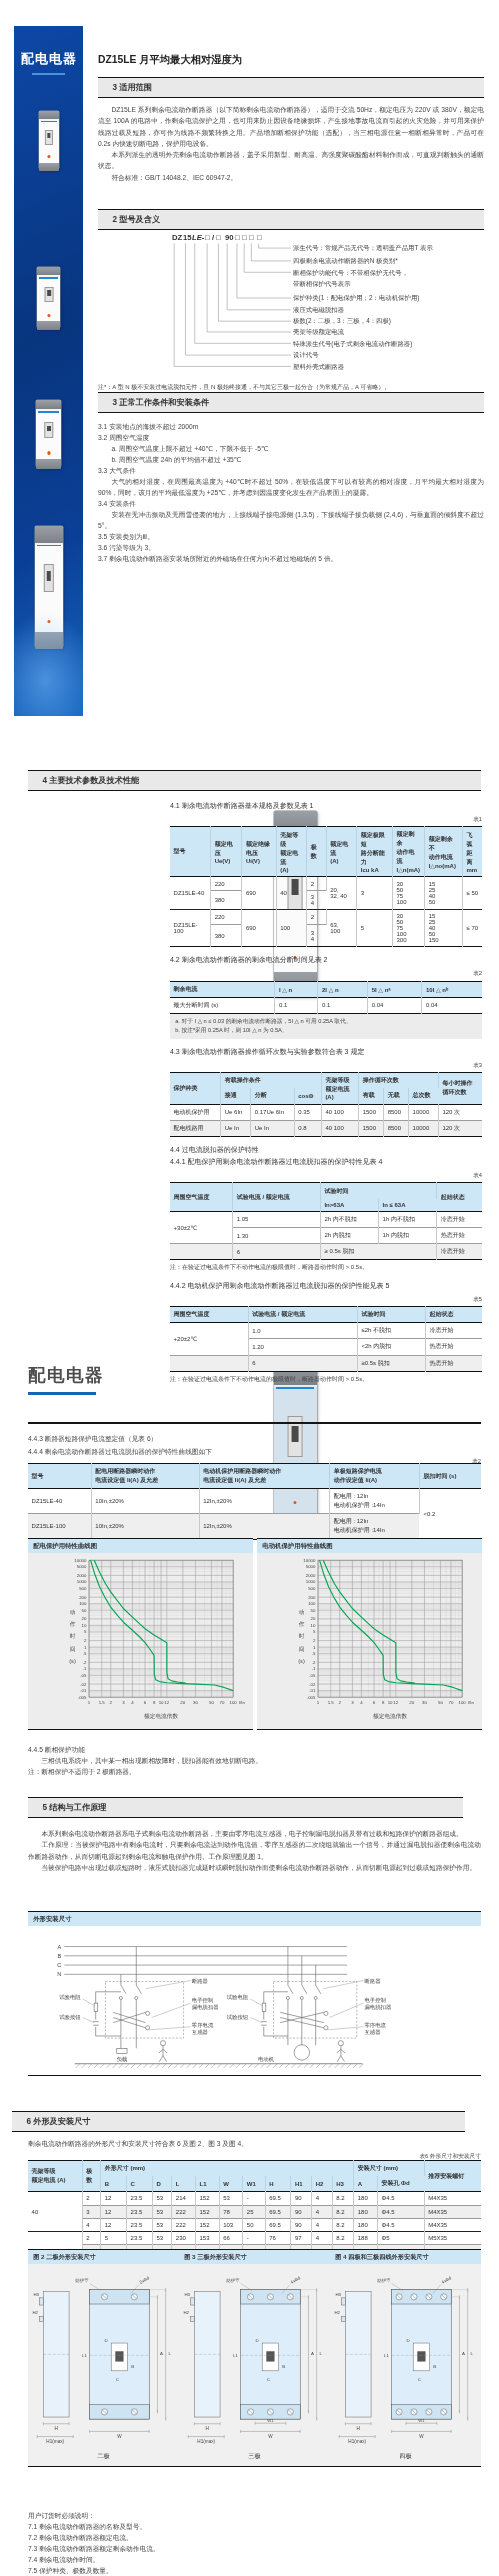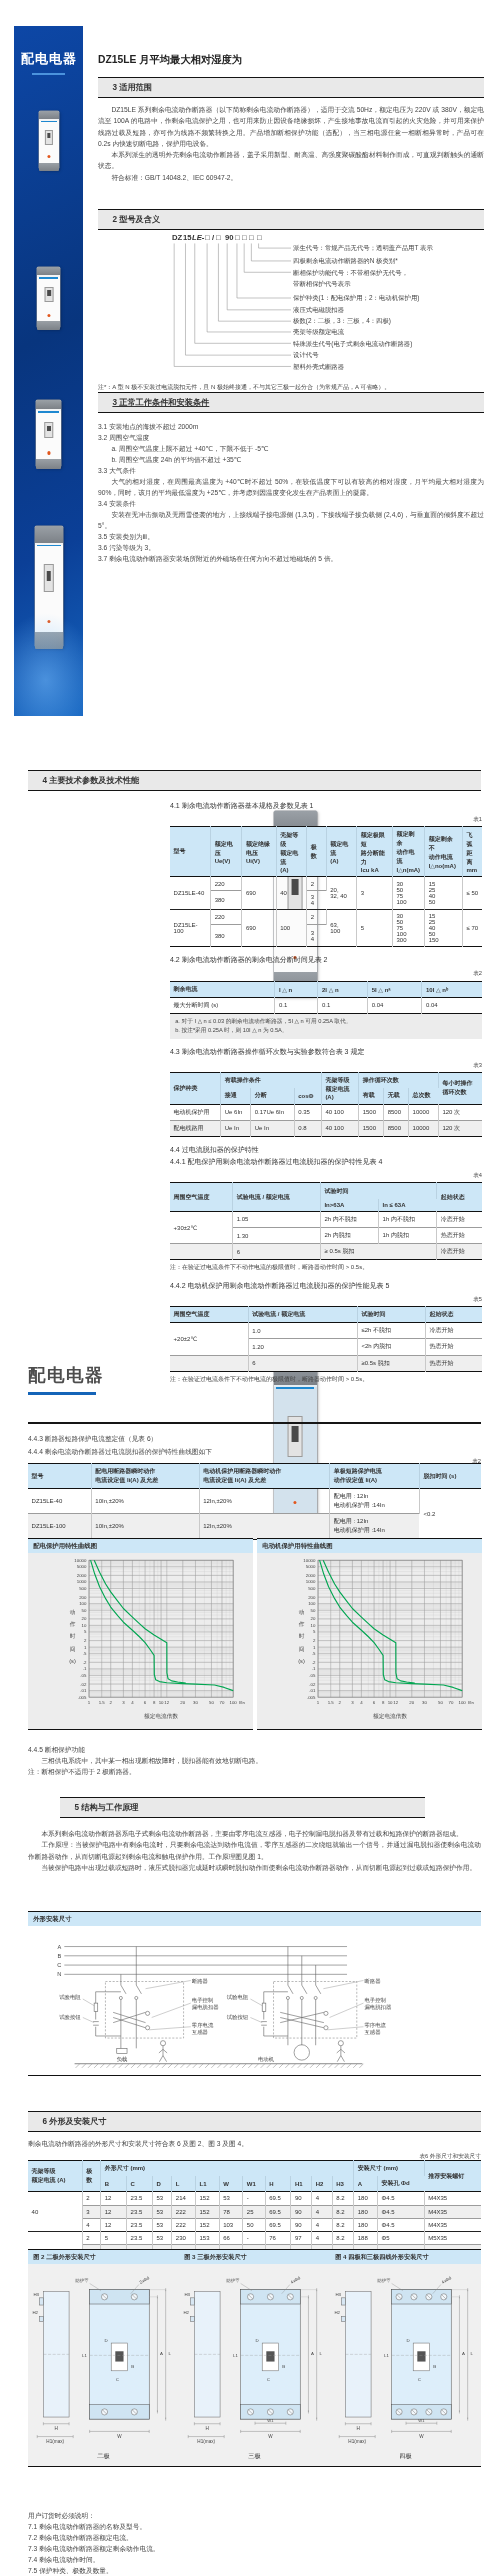--- a/index.html
+++ b/index.html
@@ -179,21 +179,21 @@
       <div style="top:84px;">极数(2：二极，3：三极，4：四极)</div>
       <div style="top:95px;">壳架等级额定电流</div>
       <div style="top:107px;">特殊派生代号(电子式剩余电流动作断路器)</div>
       <div style="top:118px;">设计代号</div>
       <div style="top:130px;">塑料外壳式断路器</div>
     </div>
   </div>
 
   <div class="abs pnote" style="left:98px;top:380px;width:386px;">注*：A 型 N 极不安装过电流脱扣元件，且 N 极始终接通，不与其它三极一起分合（为常规产品，A 可省略）。</div>
 
-  <div class="abs secbar" style="left:98px;top:392px;width:386px;text-decoration:underline;">
+  <div class="abs secbar" style="left:98px;top:392px;width:386px;">
     <span>3 正常工作条件和安装条件</span></div>
 
   <div class="abs" style="left:98px;top:421px;width:386px;">
       <div class="line">3.1 安装地点的海拔不超过 2000m</div>
       <div class="line">3.2 周围空气温度</div>
       <div class="line ind1">a. 周围空气温度上限不超过 +40℃，下限不低于 -5℃</div>
       <div class="line ind1">b. 周围空气温度 24h 的平均值不超过 +35℃</div>
       <div class="line">3.3 大气条件</div>
       <div class="line para2">大气的相对湿度，在周围最高温度为 +40℃时不超过 50%，在较低温度下可以有较高的相对湿度，月平均最大相对湿度为 90%，同时，该月的平均最低温度为 +25℃，并考虑到因温度变化发生在产品表面上的凝露。</div>
       <div class="line">3.4 安装条件</div>
@@ -832,21 +832,21 @@
         </svg>
     </div>
   </div>
 
   <div class="abs" style="left:28px;top:1744px;width:453px;">
     <div class="line">4.4.5 断相保护功能</div>
     <div class="line para2">三相供电系统中，其中某一相出现断相故障时，脱扣器能有效地切断电路。</div>
     <div class="line">注：断相保护不适用于 2 极断路器。</div>
   </div>
 
-  <div class="abs secbar" style="left:28px;top:1797px;width:365px;margin-left:32px;">
+  <div class="abs secbar" style="left:28px;top:1797px;width:435px;">
     <span>5 结构与工作原理</span></div>
 
   <div class="abs" style="left:28px;top:1828px;width:453px;">
     <p class="para">本系列剩余电流动作断路器系电子式剩余电流动作断路器，主要由零序电流互感器，电子控制漏电脱扣器及带有过载和短路保护的断路器组成。</p>
     <p class="para">工作原理：当被保护电路中有剩余电流时，只要剩余电流达到动作电流值，零序互感器的二次绕组就输出一个信号，并通过漏电脱扣器使剩余电流动作断路器动作，从而切断电源起到剩余电流和触电保护作用。工作原理图见图 1。</p>
     <p class="para">当被保护电路中出现过载或短路时，液压式脱扣器完成延时或瞬时脱扣动作而使剩余电流动作断路器动作，从而切断电源起到过载或短路保护作用。</p>
   </div>
 
   <div class="abs diagpanel" style="left:28px;top:1911px;width:453px;">
     <div class="chead">外形安装尺寸</div>
@@ -1005,21 +1005,21 @@
         <line x1="572" y1="276" x2="580" y2="268" stroke="#888" stroke-width="1"></line>
         <line x1="584" y1="276" x2="592" y2="268" stroke="#888" stroke-width="1"></line>
         <line x1="596" y1="276" x2="604" y2="268" stroke="#888" stroke-width="1"></line>
         <line x1="608" y1="276" x2="616" y2="268" stroke="#888" stroke-width="1"></line>
         <line x1="620" y1="276" x2="628" y2="268" stroke="#888" stroke-width="1"></line>
         <line x1="632" y1="276" x2="640" y2="268" stroke="#888" stroke-width="1"></line>
         <line x1="644" y1="276" x2="652" y2="268" stroke="#888" stroke-width="1"></line>
       </svg>
   </div>
 
-  <div class="abs secbar" style="left:28px;top:2111px;width:453px;">
+  <div class="abs secbar" style="left:12px;top:2111px;width:453px;">
     <span>6 外形及安装尺寸</span></div>
 
   <div class="abs line" style="left:28px;top:2138px;width:453px;">剩余电流动作断路器的外形尺寸和安装尺寸符合表 6 及图 2、图 3 及图 4。</div>
   <div class="abs tlabel" style="left:28px;top:2148px;width:453px;">表6 外形尺寸和安装尺寸</div>
   <table class="abs ct" style="left:28px;top:2160px;width:453px;">
       <thead>
         <tr>
           <th rowspan="2">壳架等级
 额定电流 (A)</th>
           <th rowspan="2">极

